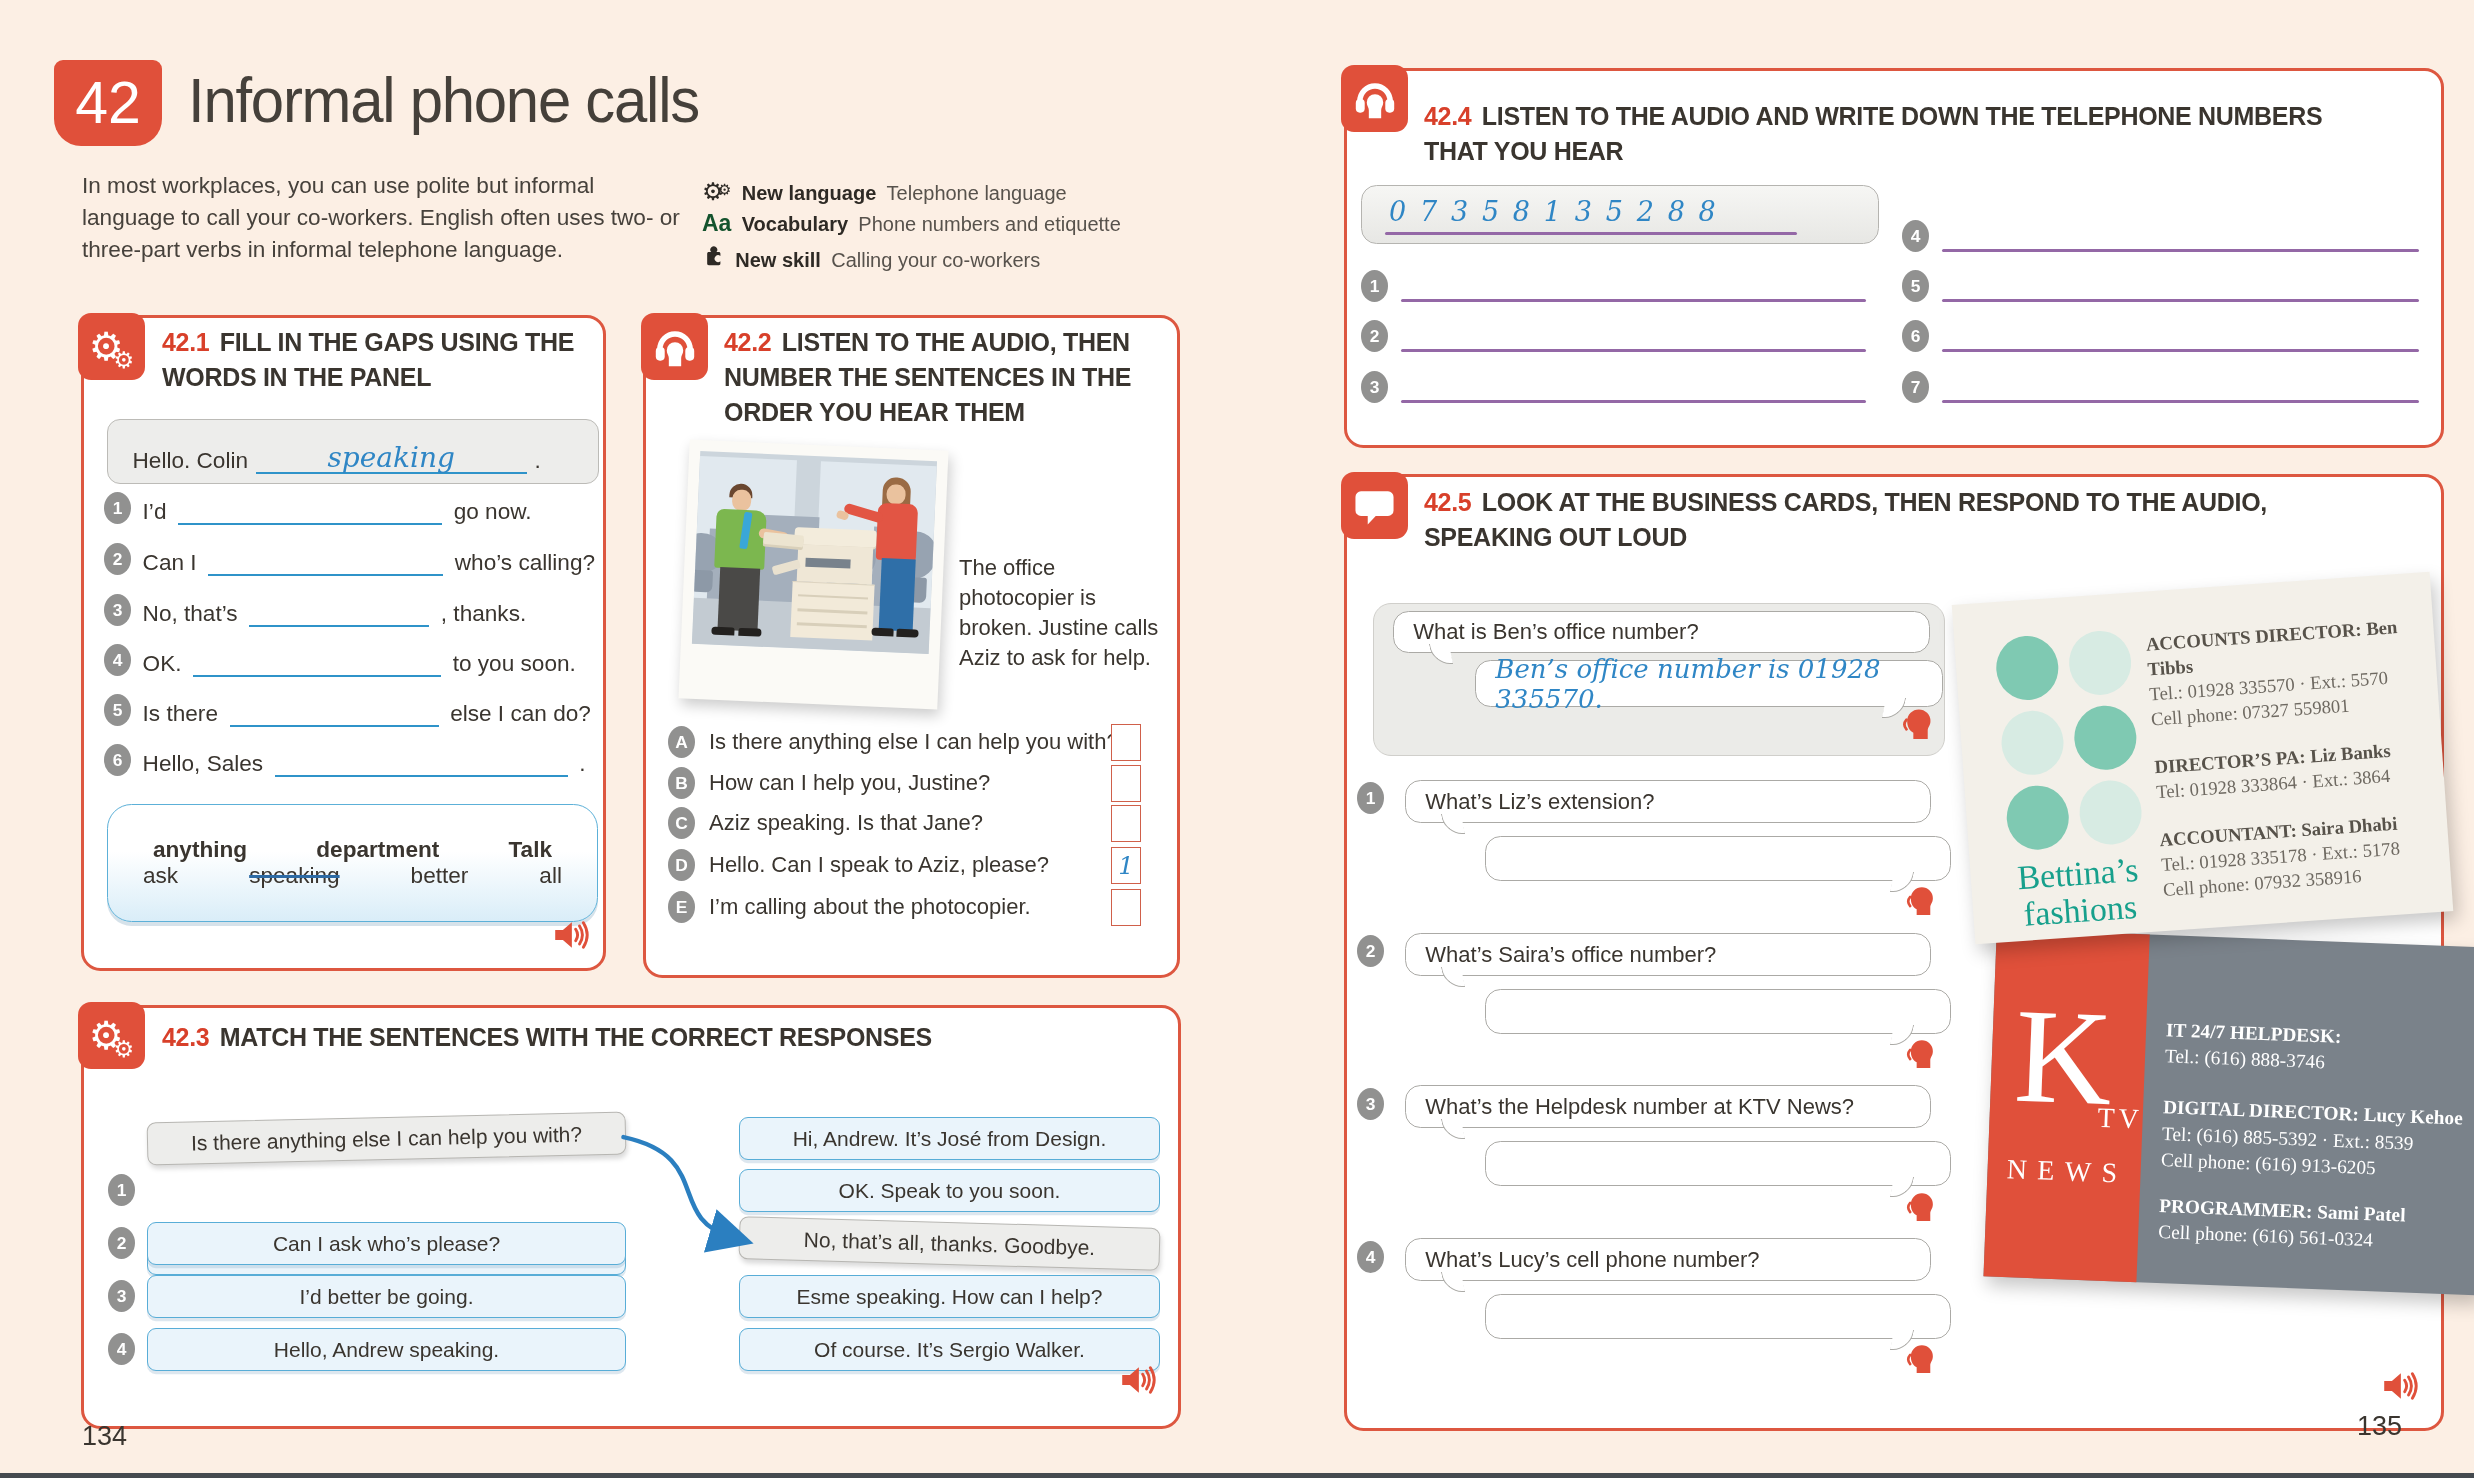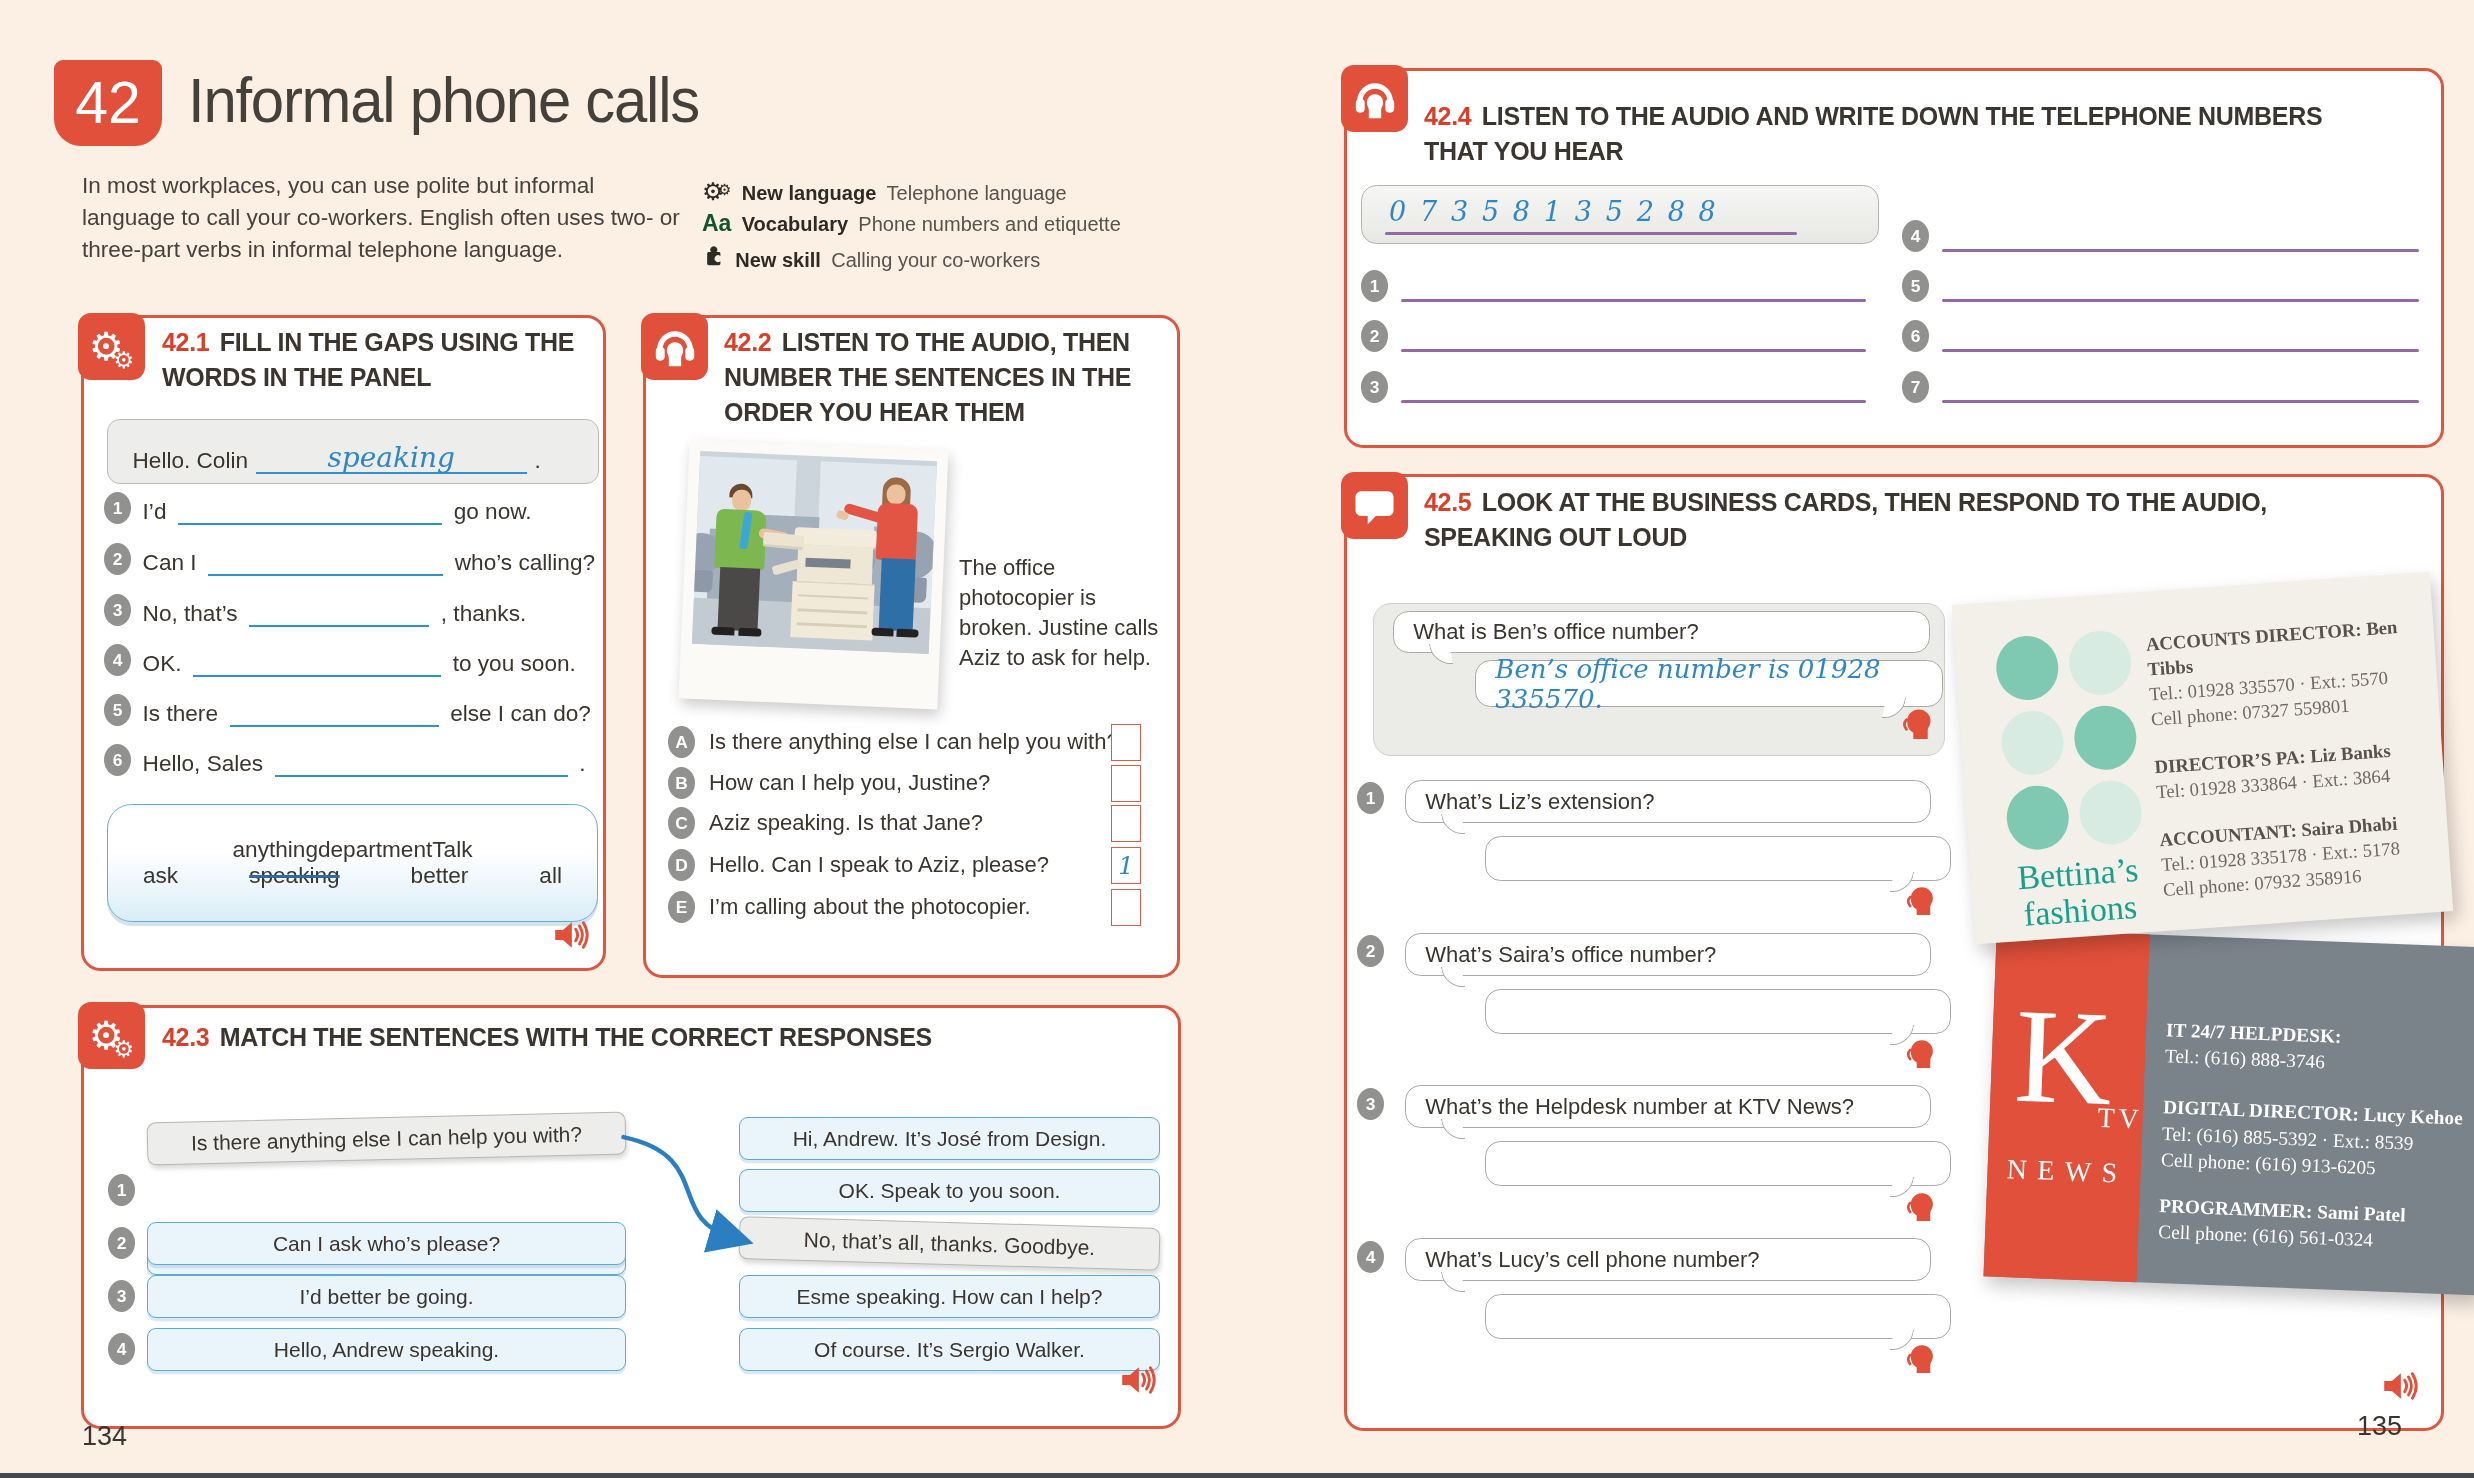--- a/index.html
+++ b/index.html
@@ -140,21 +140,21 @@
   <span>else I can do?</span>
 </div>
 <div class="gaprow" style="left:104px;top:744px;">
   <span class="numc">6</span>
   <span>Hello, Sales</span>
   <span class="gapline" style="width:293px"></span>
   <span>.</span>
 </div>
 
 <div class="wordpanel" style="left:107px;top:804px;width:489px;height:116px;">
-  <div class="wprow" style="height:58px;padding:0 45px;justify-content:center;align-items:flex-end;">
+  <div class="wprow" style="height:58px;padding:0 45px;justify-content:space-between;align-items:flex-end;font-weight:bold;">
     <span>anything</span>
     <span>department</span>
     <span>Talk</span>
   </div>
   <div class="wprow" style="height:50px;padding:0 35px;justify-content:space-between;align-items:flex-start;">
     <span>ask</span>
     <span class="struck">speaking</span>
     <span>better</span>
     <span>all</span>
   </div>

